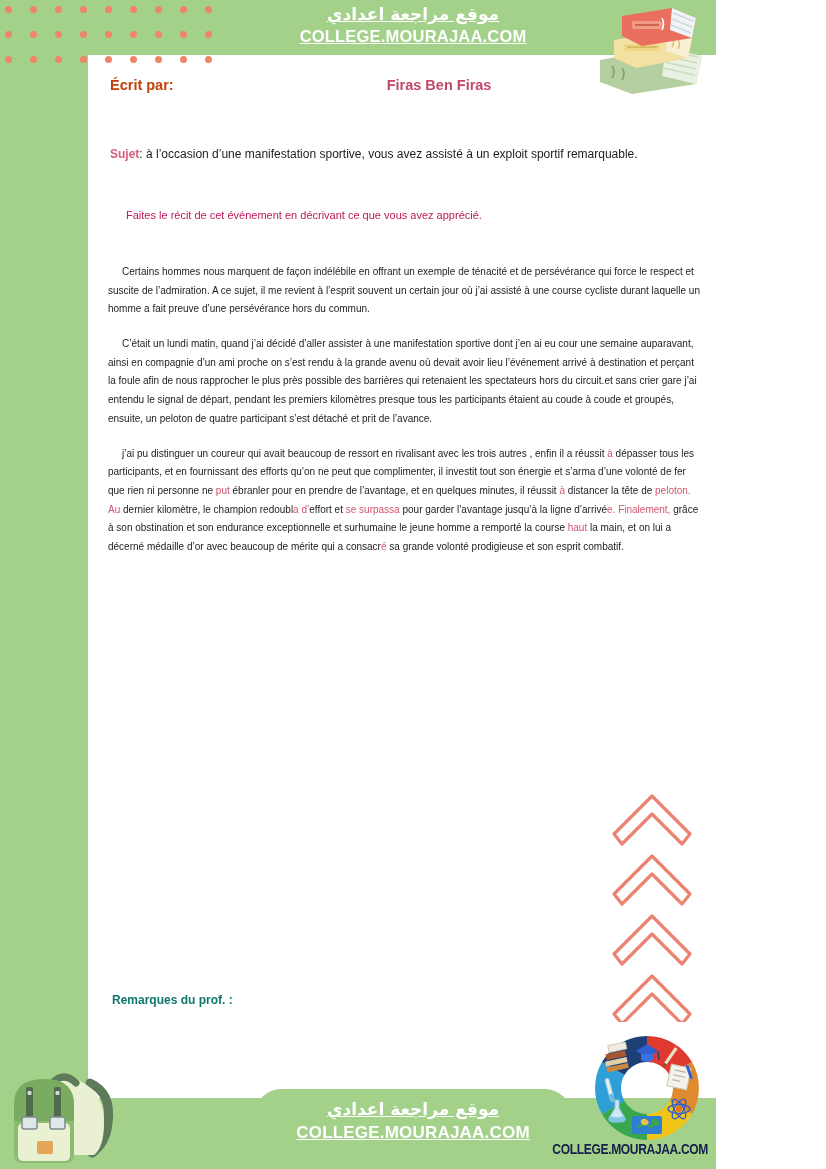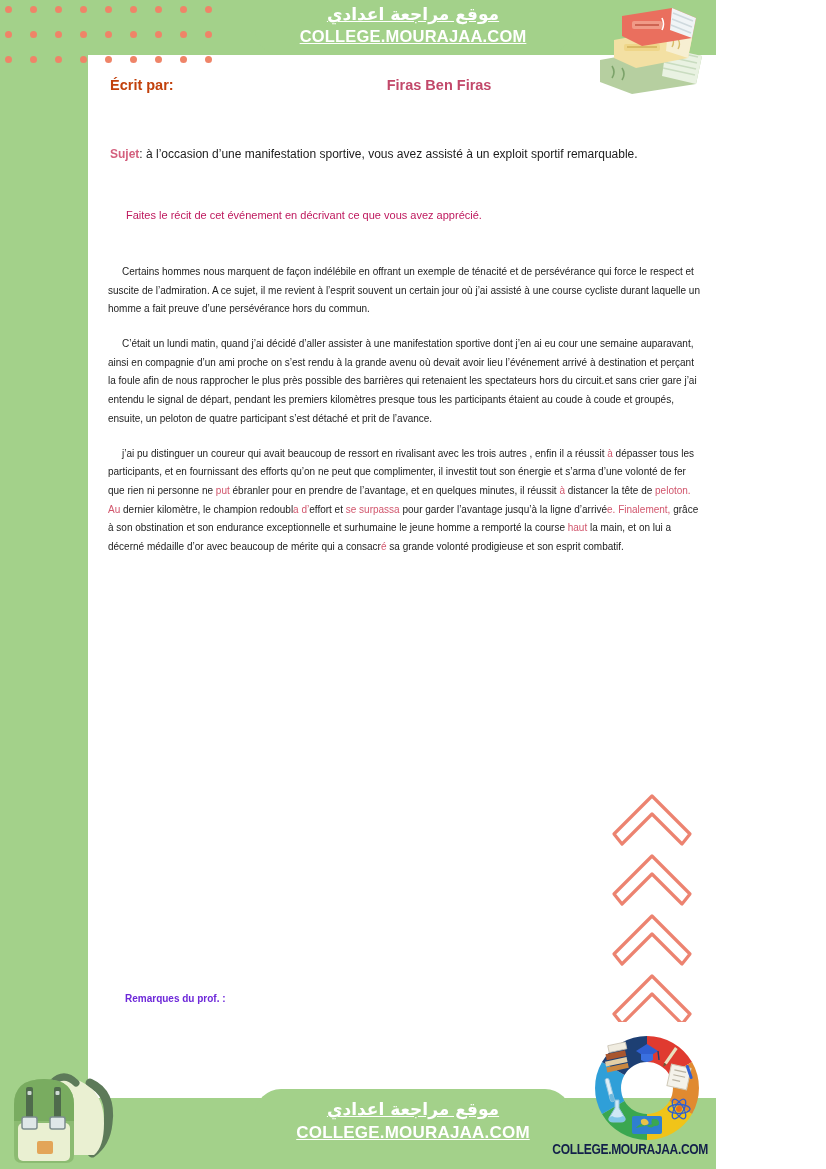--- a/index.html
+++ b/index.html
@@ -133,22 +133,22 @@
   }
 
   .body-text{
     position:absolute;left:20px;top:208px;width:594px;
     font-size:10px;color:#1c1c1c;line-height:1.87;
   }
   .body-text p{margin:0 0 16px 0;text-indent:14px;}
   .hl{color:#d1556c;}
 
   .remarques{
-    position:absolute;left:37px;top:938px;
-    color:#6d28d9;font-size:10px;font-weight:bold;
+    position:absolute;left:24px;top:938px;
+    color:#0f766e;font-size:12px;font-weight:bold;
   }
 </style>
 </head>
 <body>
 
 <div class="page">
 
   <div class="band-top"></div>
   <div class="band-left"></div>
   <div class="band-right"></div>

